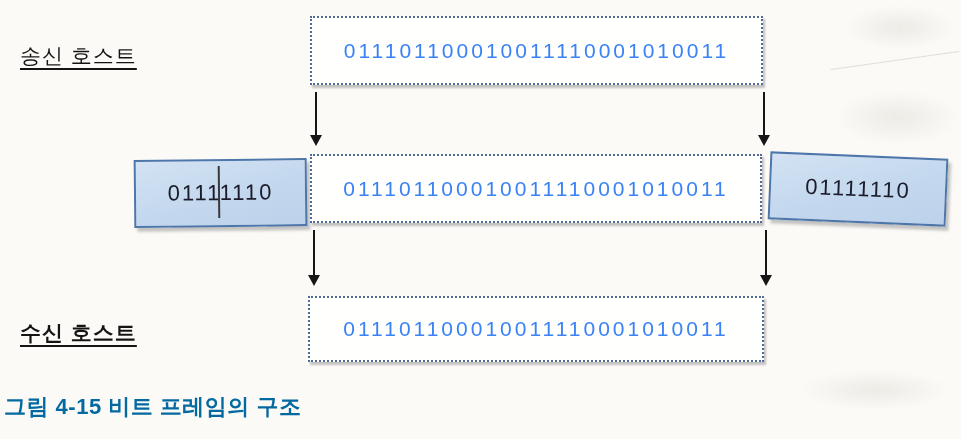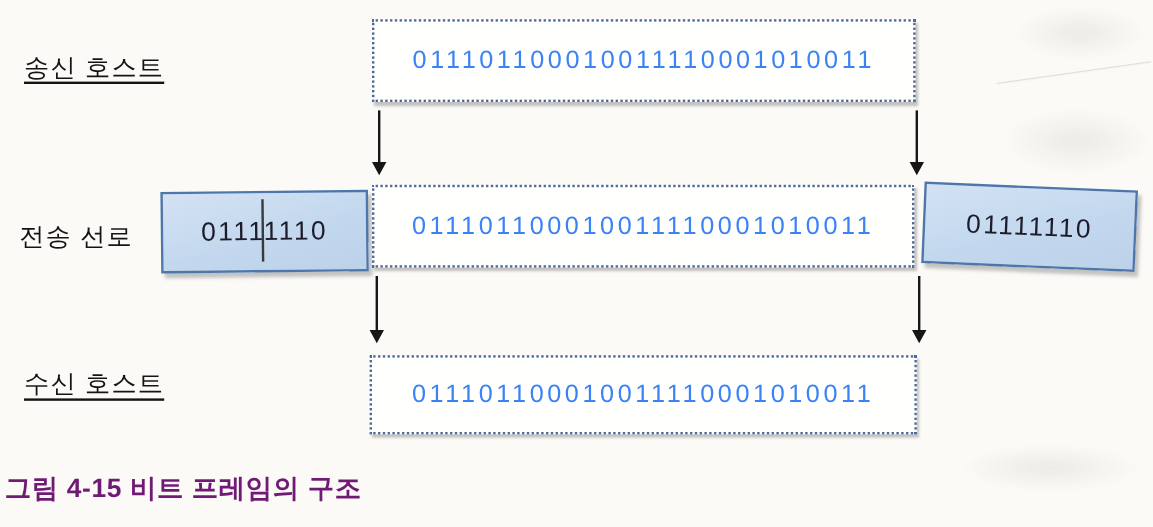--- a/index.html
+++ b/index.html
@@ -90,21 +90,21 @@
     border: 6px solid transparent;
     border-top: 11px solid #161616;
   }
   
   .caption {
     position: absolute;
     left: 4px;
     top: 392px;
     font-size: 22px;
     font-weight: bold;
-    color: #701a75;
+    color: #0369a1;
     letter-spacing: 0.5px;
     white-space: nowrap;
   }
   
   .smudge {
     position: absolute;
     background: radial-gradient(ellipse at center, rgba(185,178,160,0.20) 0%, rgba(185,178,160,0.0) 70%);
     filter: blur(1px);
     pointer-events: none;
   }
@@ -128,41 +128,40 @@
 
   <div class="row-label underlined" style="left:20px; top:42px;">송신 호스트</div>
 
   <div class="frame-box" style="left:310px; top:16px; width:453px; height:69px;">
     <span class="bits">011101100010011110001010011</span>
   </div>
 
   <div class="arrow" style="left:315px; top:92px; height:50px;"></div>
   <div class="arrow" style="left:763px; top:92px; height:50px;"></div>
 
-  <div class="row-label" style="left:16px; top:183px;">전송 선로</div>
 
   <div class="flag-box" style="left:134px; top:159px; width:173px; height:68px; transform:rotate(-0.6deg);">
     <span class="flag-bits">
       <span>01111110</span>
       <span class="stuff-mark"></span>
     </span>
   </div>
 
   <div class="frame-box" style="left:310px; top:154px; width:452px; height:69px;">
     <span class="bits">011101100010011110001010011</span>
   </div>
 
   <div class="flag-box" style="left:769px; top:155px; width:178px; height:68px; transform:rotate(2.4deg);">
     <span class="flag-bits">01111110</span>
   </div>
 
   <div class="arrow" style="left:313px; top:230px; height:52px;"></div>
   <div class="arrow" style="left:765px; top:230px; height:52px;"></div>
 
-  <div class="row-label underlined" style="left:20px; top:306px;">수신 호스트</div>
+  <div class="row-label underlined" style="left:20px; top:319px;font-weight:bold;">수신 호스트</div>
 
   <div class="frame-box" style="left:308px; top:296px; width:456px; height:66px;">
     <span class="bits">011101100010011110001010011</span>
   </div>
 
   <div class="caption">그림 4-15  비트 프레임의 구조</div>
 
 </div>
 
 </body></html>

